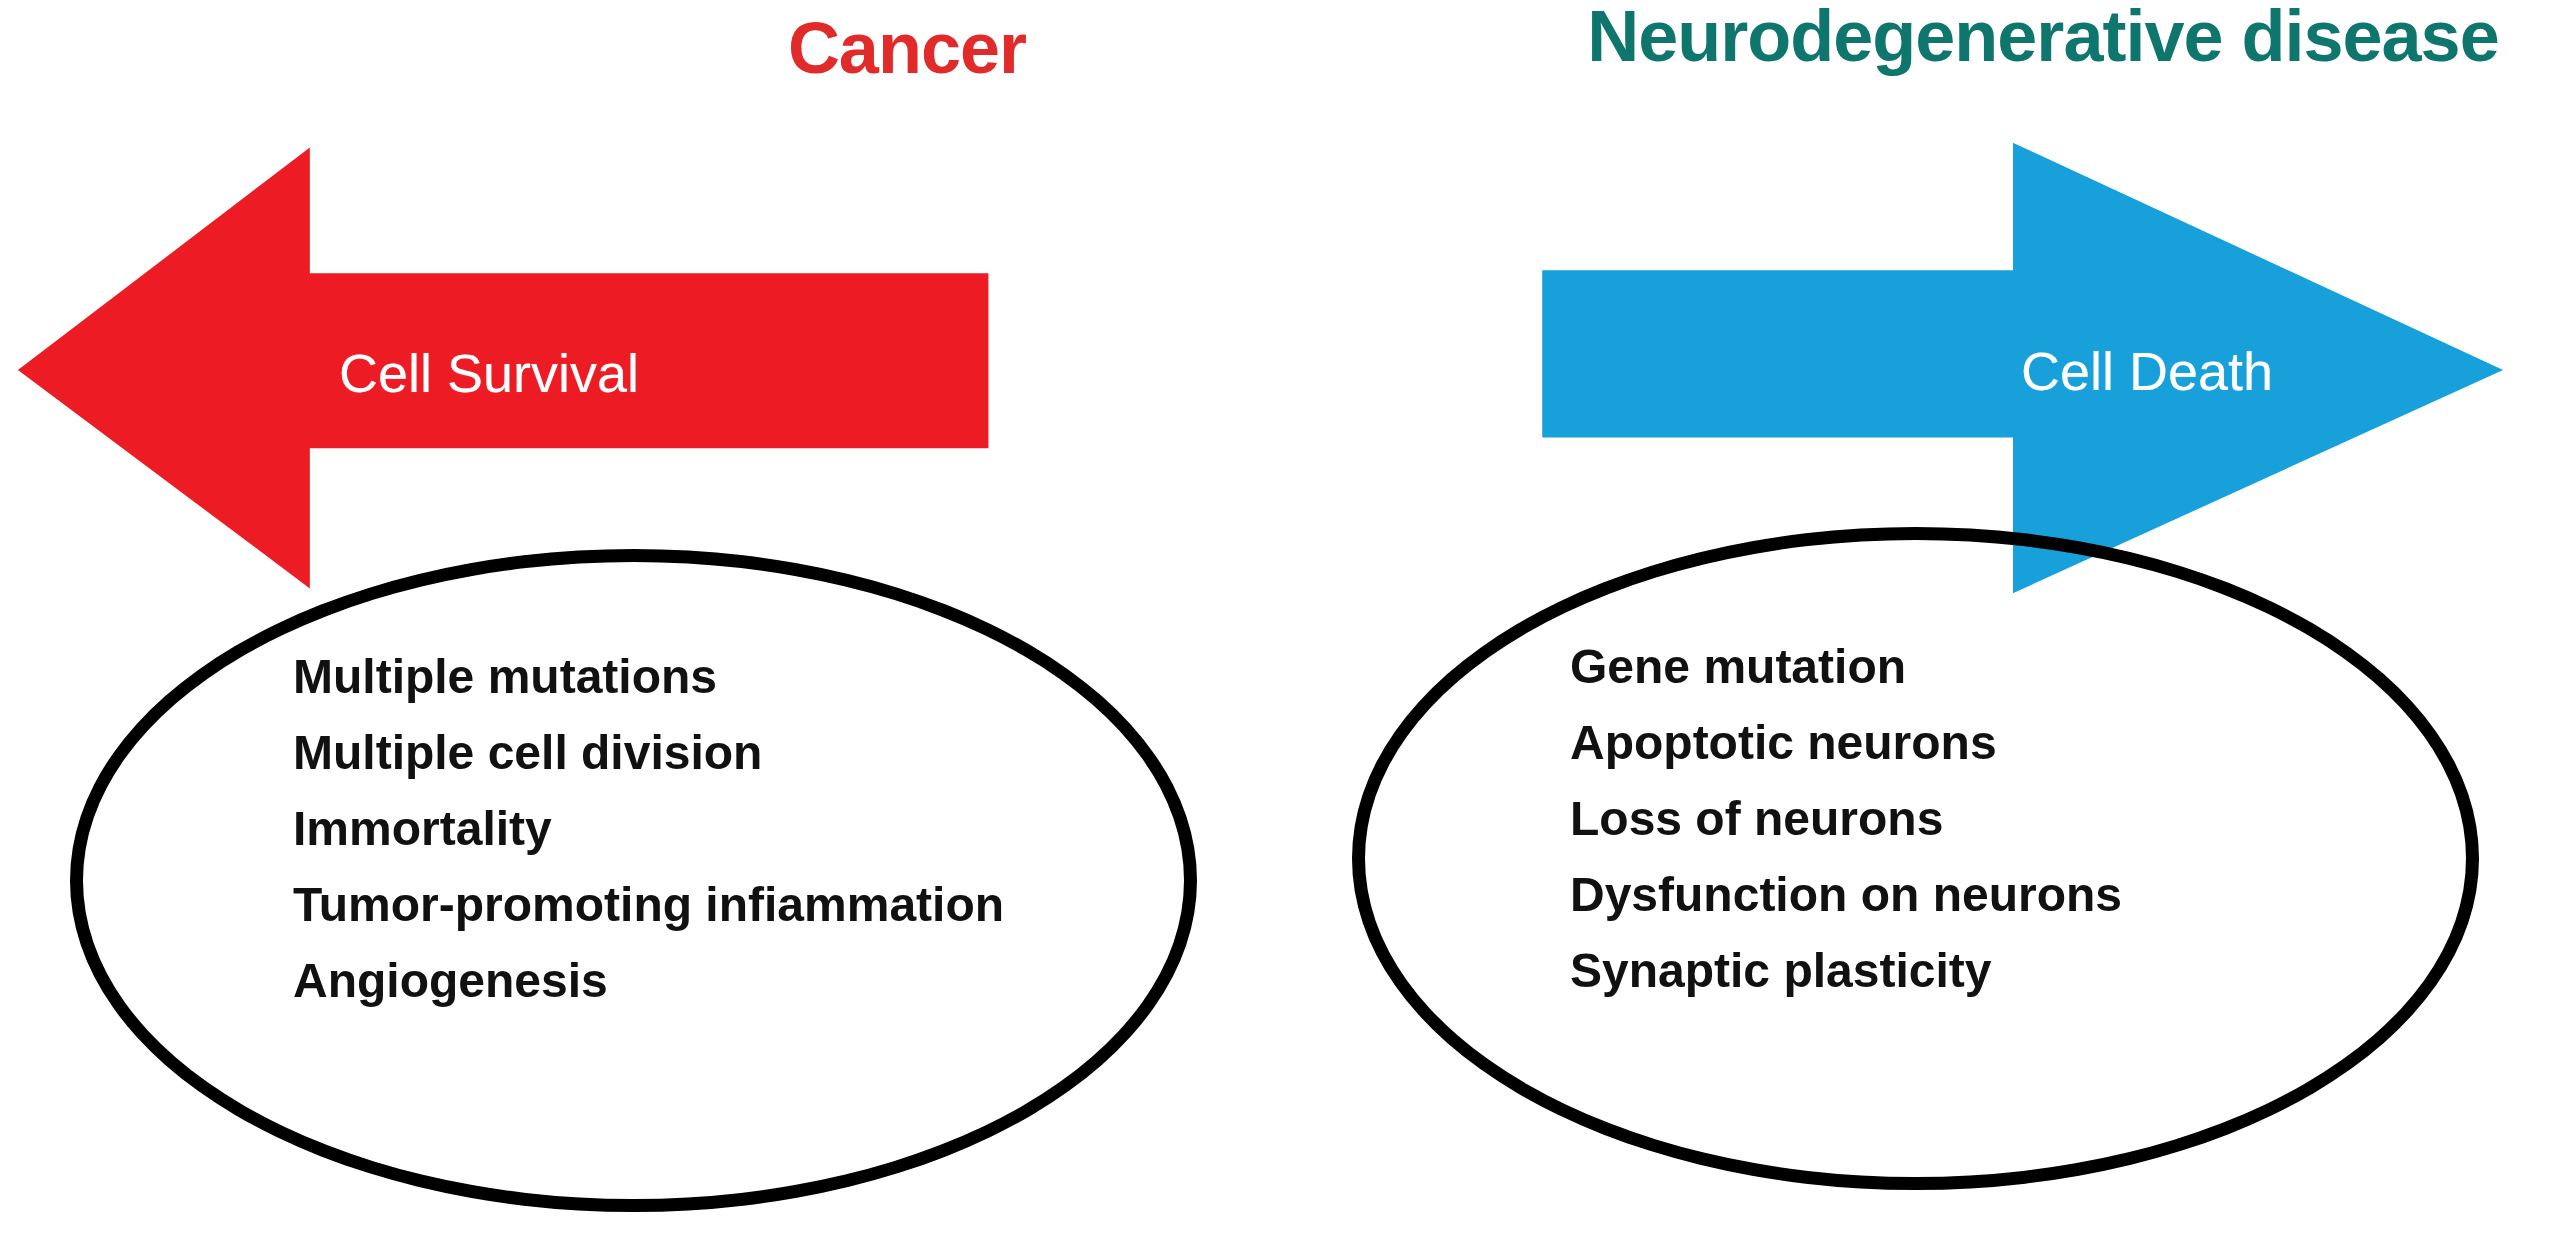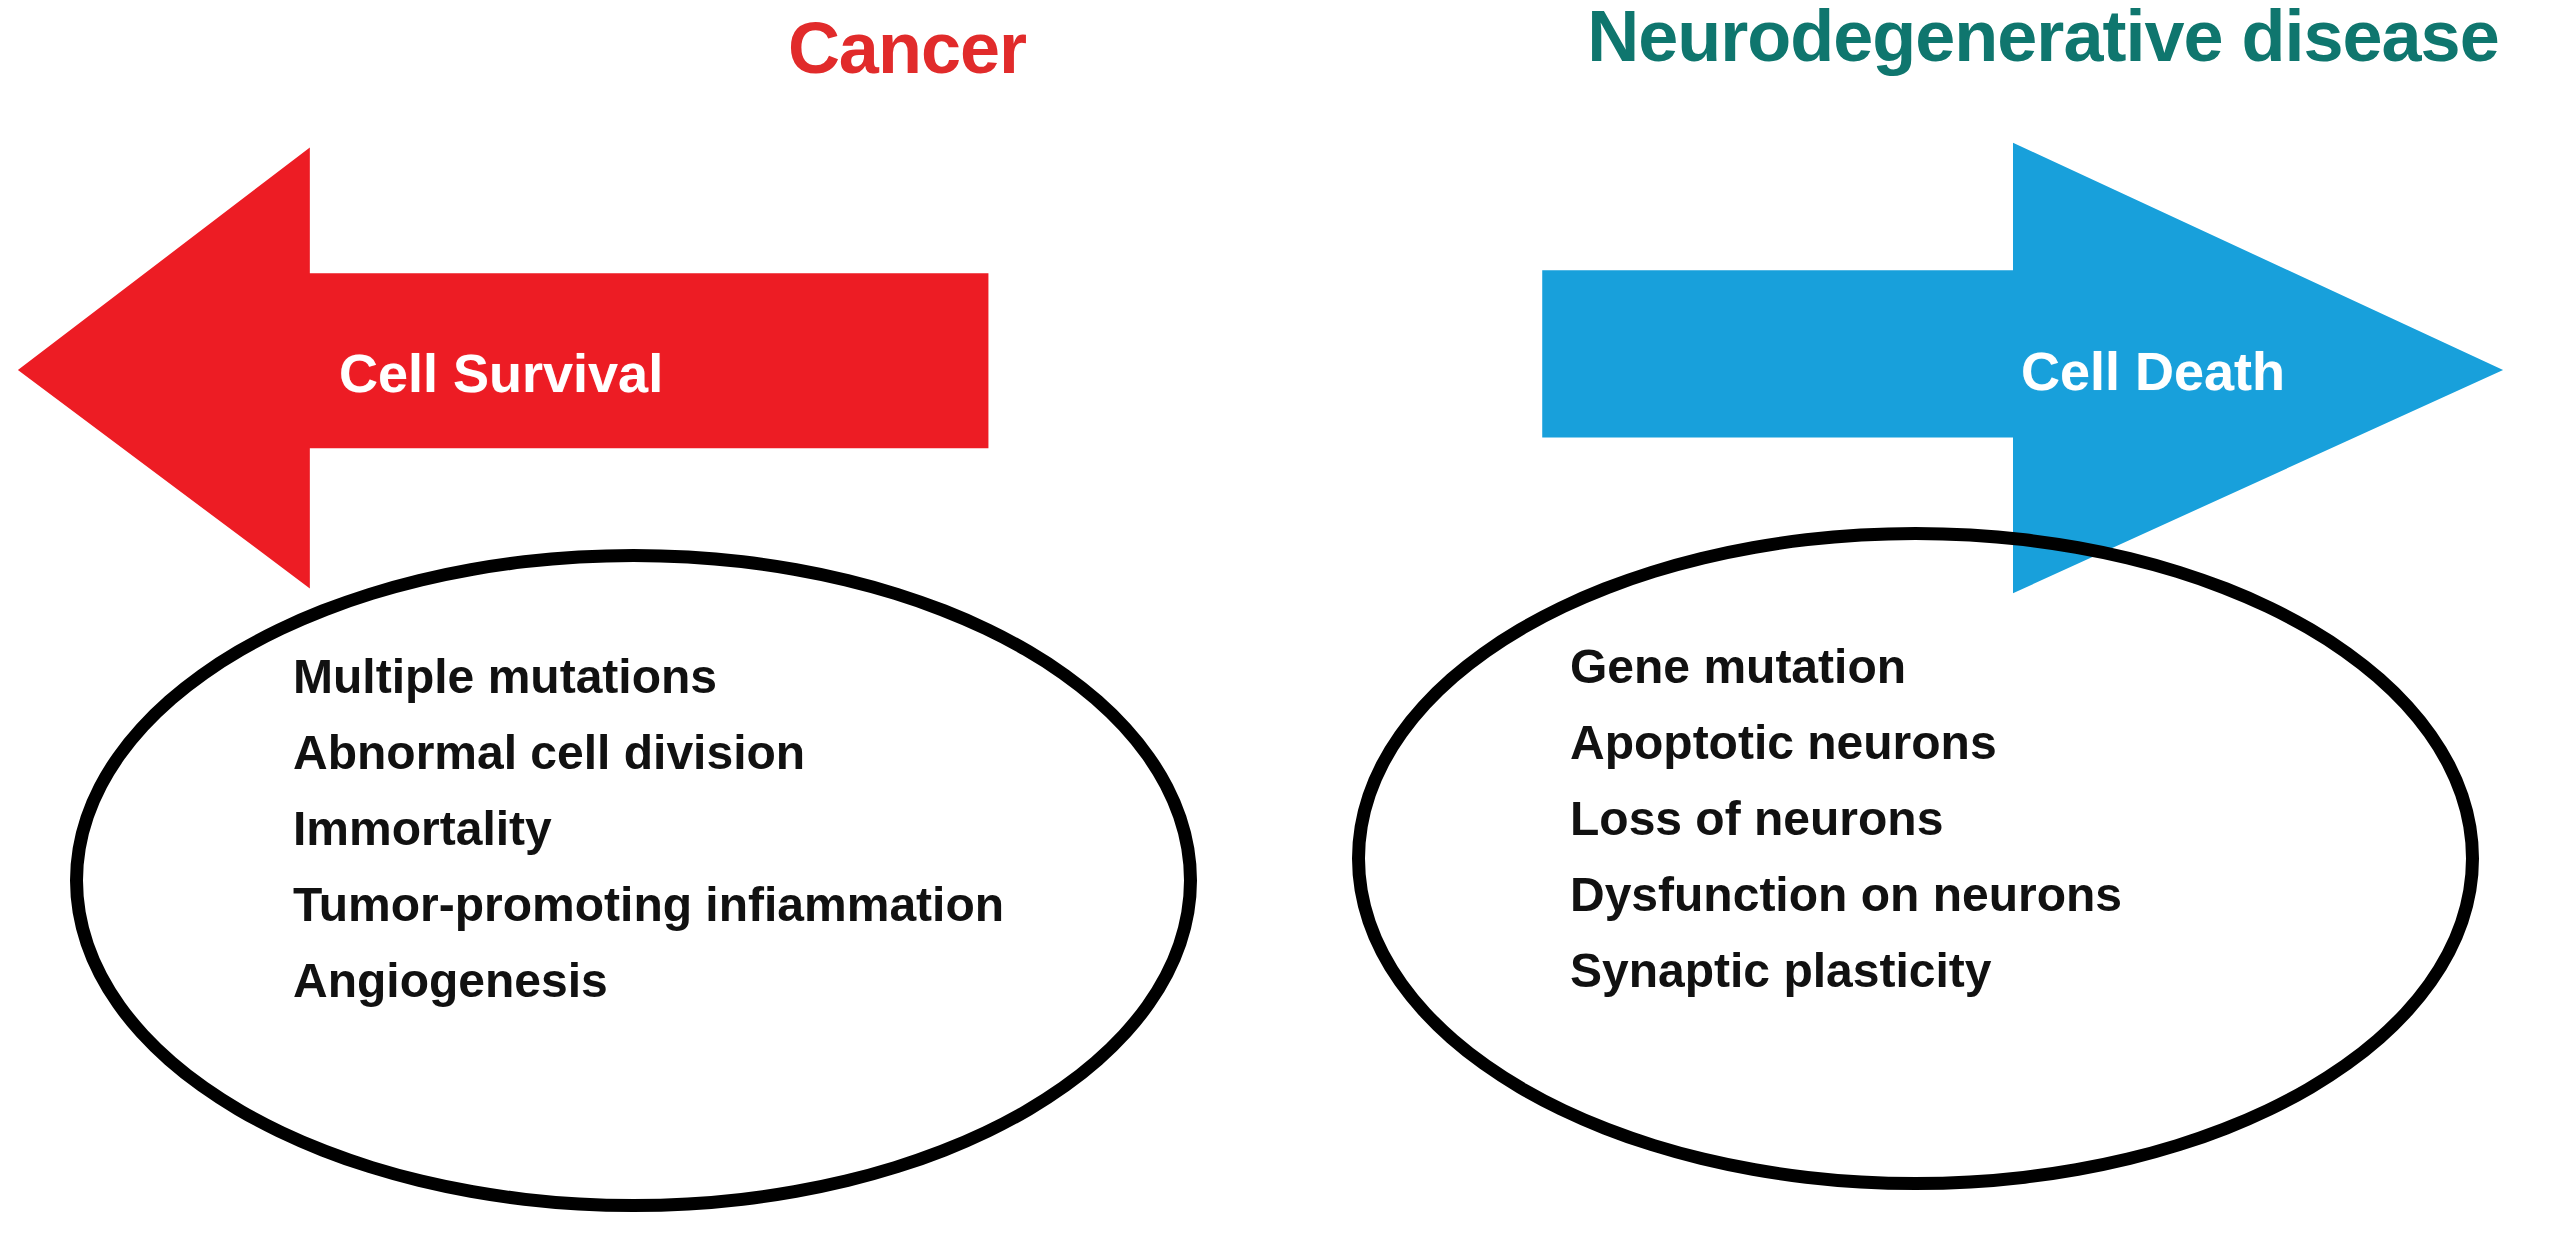--- a/index.html
+++ b/index.html
@@ -46,21 +46,21 @@
   
   .arrow-wrap {
     position: absolute;
   }
   .arrow-svg {
     display: block;
     overflow: visible;
   }
   .arrow-label {
     position: absolute;
-    font-weight: bold;
+    font-weight: normal;
     font-size: 54px;
     color: #ffffff;
     white-space: nowrap;
     line-height: 1;
     text-shadow: 0 0 1px rgba(255,255,255,0.35);
   }
 
   #arrow-red-wrap {
     left: 0px;
     top: 223px;
@@ -140,21 +140,21 @@
 
       <polygon points="18,152 320,-78 320,52 1022,52 1022,233 320,233 320,378" fill="#ED1C24"></polygon>
     </svg>
   </div>
   <div class="arrow-label" id="label-cell-survival">Cell Survival</div>
 
   <div class="ellipse" id="ellipse-cancer"></div>
 
   <ul class="item-list" id="list-cancer">
     <li>Multiple mutations</li>
-    <li>Abnormal cell division</li>
+    <li>Multiple cell division</li>
     <li>Immortality</li>
     <li>Tumor-promoting infiammation</li>
     <li>Angiogenesis</li>
   </ul>
 
   <div class="heading" id="title-neuro">Neurodegenerative disease</div>
 
   <div class="arrow-wrap" id="arrow-blue-wrap">
     <svg class="arrow-svg" width="997" height="290" viewBox="0 0 1030 300">
 

